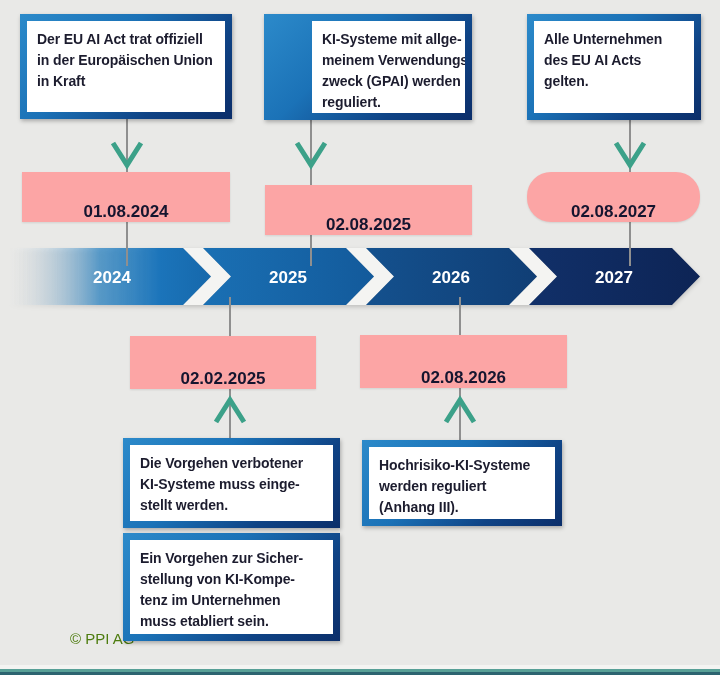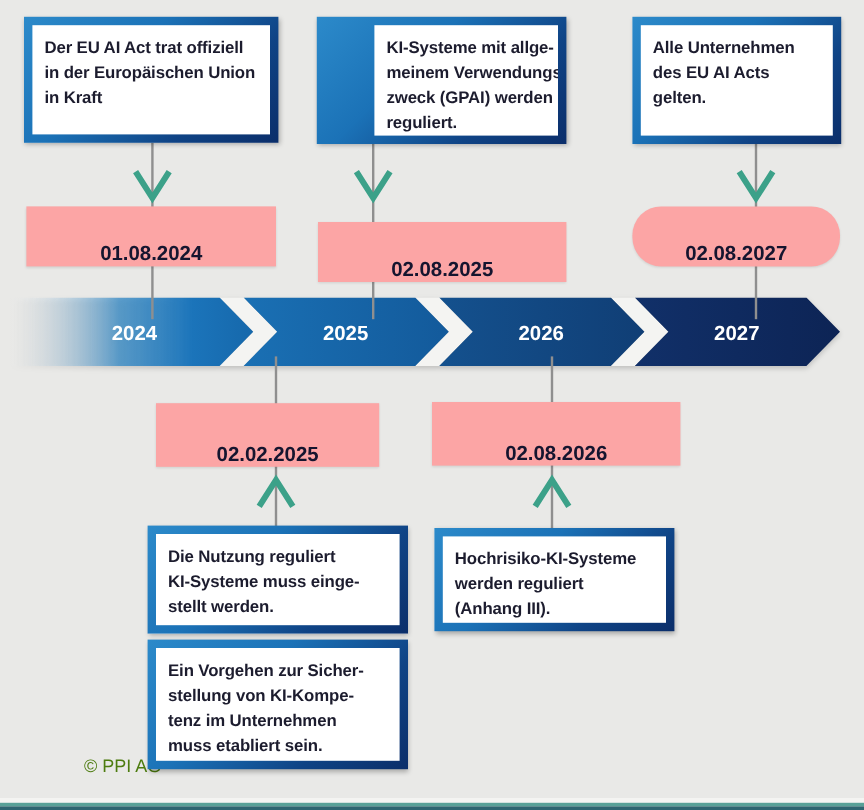--- a/index.html
+++ b/index.html
@@ -153,21 +153,21 @@
     <polygon points="366,0 509,0 537,28.5 509,57 366,57 394,28.5" fill="url(#g3)"></polygon>
     <polygon points="529,0 672,0 700,28.5 672,57 529,57 557,28.5" fill="url(#g4)"></polygon>
 
     <text class="yearlabel" x="112" y="35" text-anchor="middle">2024</text>
     <text class="yearlabel" x="288" y="35" text-anchor="middle">2025</text>
     <text class="yearlabel" x="451" y="35" text-anchor="middle">2026</text>
     <text class="yearlabel" x="614" y="35" text-anchor="middle">2027</text>
   </svg>
 
   <div class="bbox box4">
-    <div class="bbox-inner">Die Nutzung reguliert
+    <div class="bbox-inner">Die Vorgehen verbotener
 KI-Systeme muss einge-
 stellt werden.</div>
   </div>
   <div class="bbox box5">
     <div class="bbox-inner">Ein Vorgehen zur Sicher-
 stellung von KI-Kompe-
 tenz im Unternehmen
 muss etabliert sein.</div>
   </div>
   <div class="bbox box6">

